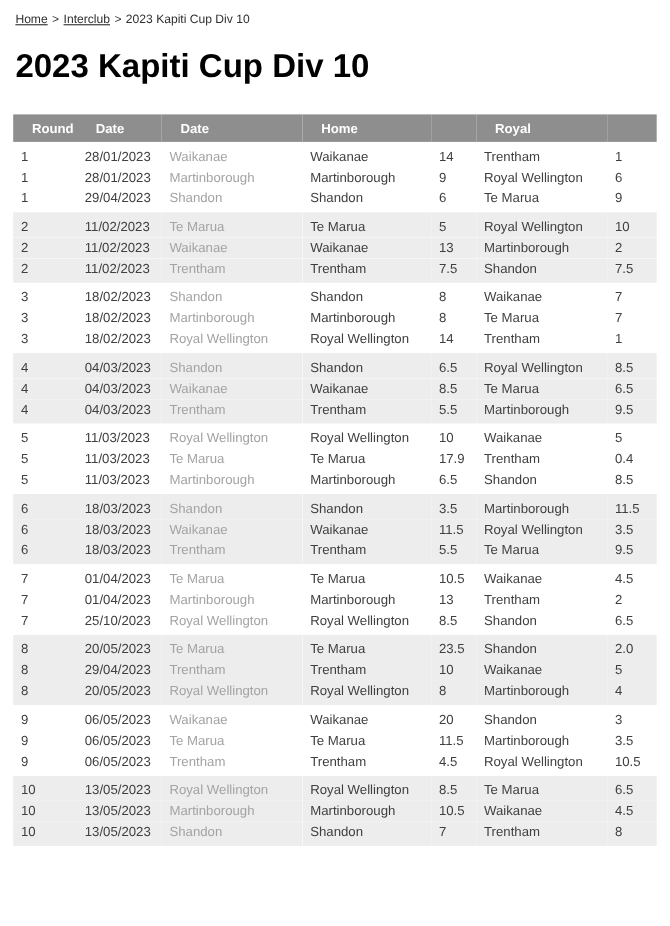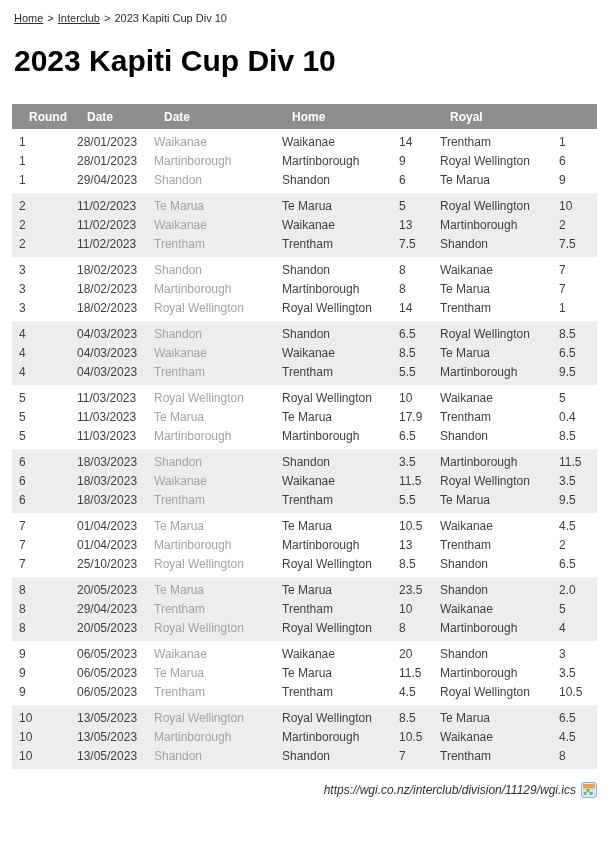--- a/index.html
+++ b/index.html
@@ -408,29 +408,14 @@
           <td class="date-cell">13/05/2023</td>
           <td class="venue-cell">Shandon</td>
           <td class="home-cell">Shandon</td>
           <td class="home-score-cell">7</td>
           <td class="away-cell">Trentham</td>
           <td class="away-score-cell">8</td>
         </tr>
       </tbody>
     </table>
 
-  <div class="table-footer">
-    <span>https://wgi.co.nz/interclub/division/11129/wgi.ics</span>
-    <span class="ics-icon">
-      <svg width="16" height="16" viewBox="0 0 16 16" xmlns="http://www.w3.org/2000/svg">
-        <rect x="0.5" y="0.5" width="15" height="15" rx="2.5" fill="#dbe9fb" stroke="#8fb3da"></rect>
-        <rect x="2.5" y="2.5" width="11" height="3.5" fill="#f5a03c" stroke="#d98a2b" stroke-width="0.5"></rect>
-        <rect x="3" y="7.5" width="2.2" height="2" fill="#ffffff" stroke="#b0b0b0" stroke-width="0.5"></rect>
-        <rect x="6" y="7.5" width="2.2" height="2" fill="#6abf69" stroke="#4f9f4e" stroke-width="0.5"></rect>
-        <rect x="9" y="7.5" width="2.2" height="2" fill="#ffffff" stroke="#b0b0b0" stroke-width="0.5"></rect>
-        <rect x="3" y="10.5" width="2.2" height="2" fill="#6abf69" stroke="#4f9f4e" stroke-width="0.5"></rect>
-        <rect x="6" y="10.5" width="2.2" height="2" fill="#ffffff" stroke="#b0b0b0" stroke-width="0.5"></rect>
-        <rect x="9" y="10.5" width="2.2" height="2" fill="#6abf69" stroke="#4f9f4e" stroke-width="0.5"></rect>
-      </svg>
-    </span>
-  </div>
 
 </div>
 
 </body></html>

